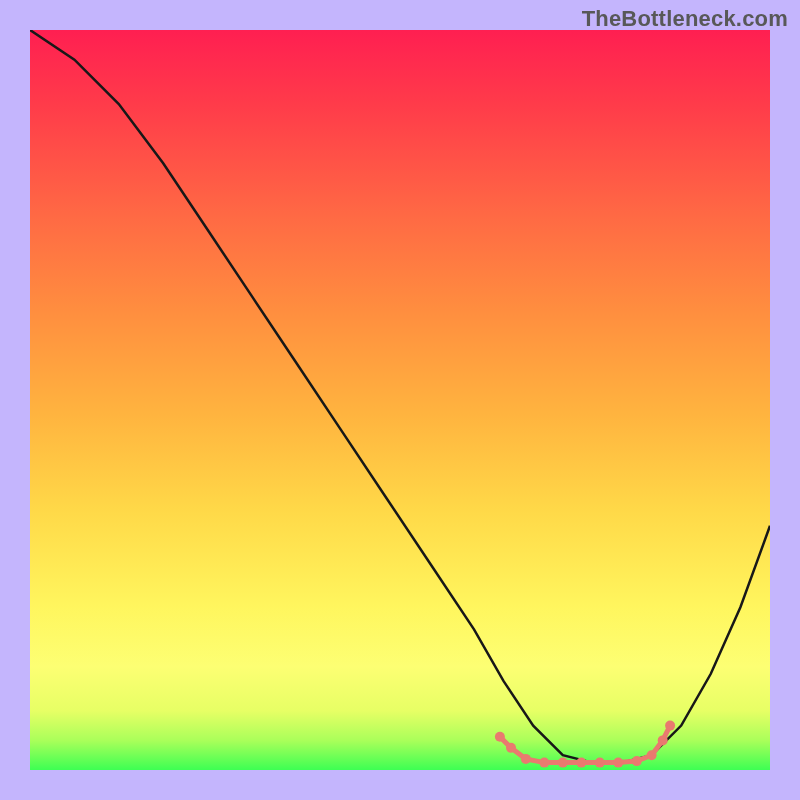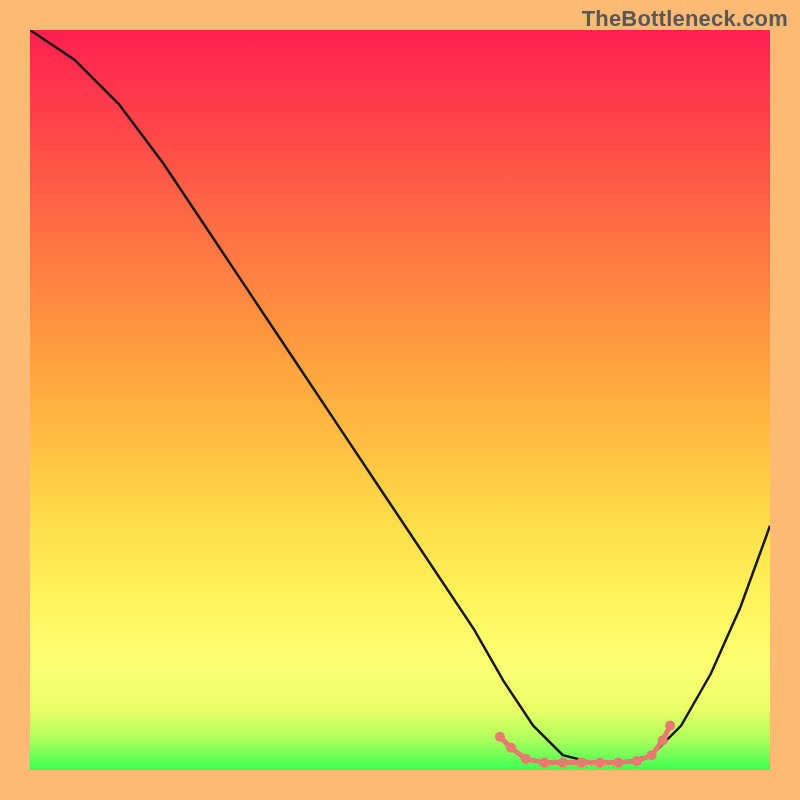--- a/index.html
+++ b/index.html
@@ -1,21 +1,21 @@
 <!DOCTYPE html>
 <html><head>
 <meta charset="utf-8">
 <style>
   * { margin: 0; padding: 0; box-sizing: border-box; }
   html, body { width: 800px; height: 800px; overflow: hidden; background: #000; }
   .frame {
     position: relative;
     width: 800px;
     height: 800px;
-    background: #fdba74;
+    background: #c4b5fd;
     padding-left: 45px;
   }
   .watermark {
     position: absolute;
     top: 6px;
     right: 12px;
     font-family: Arial, Helvetica, sans-serif;
     font-size: 22px;
     font-weight: bold;
     color: #585858;

